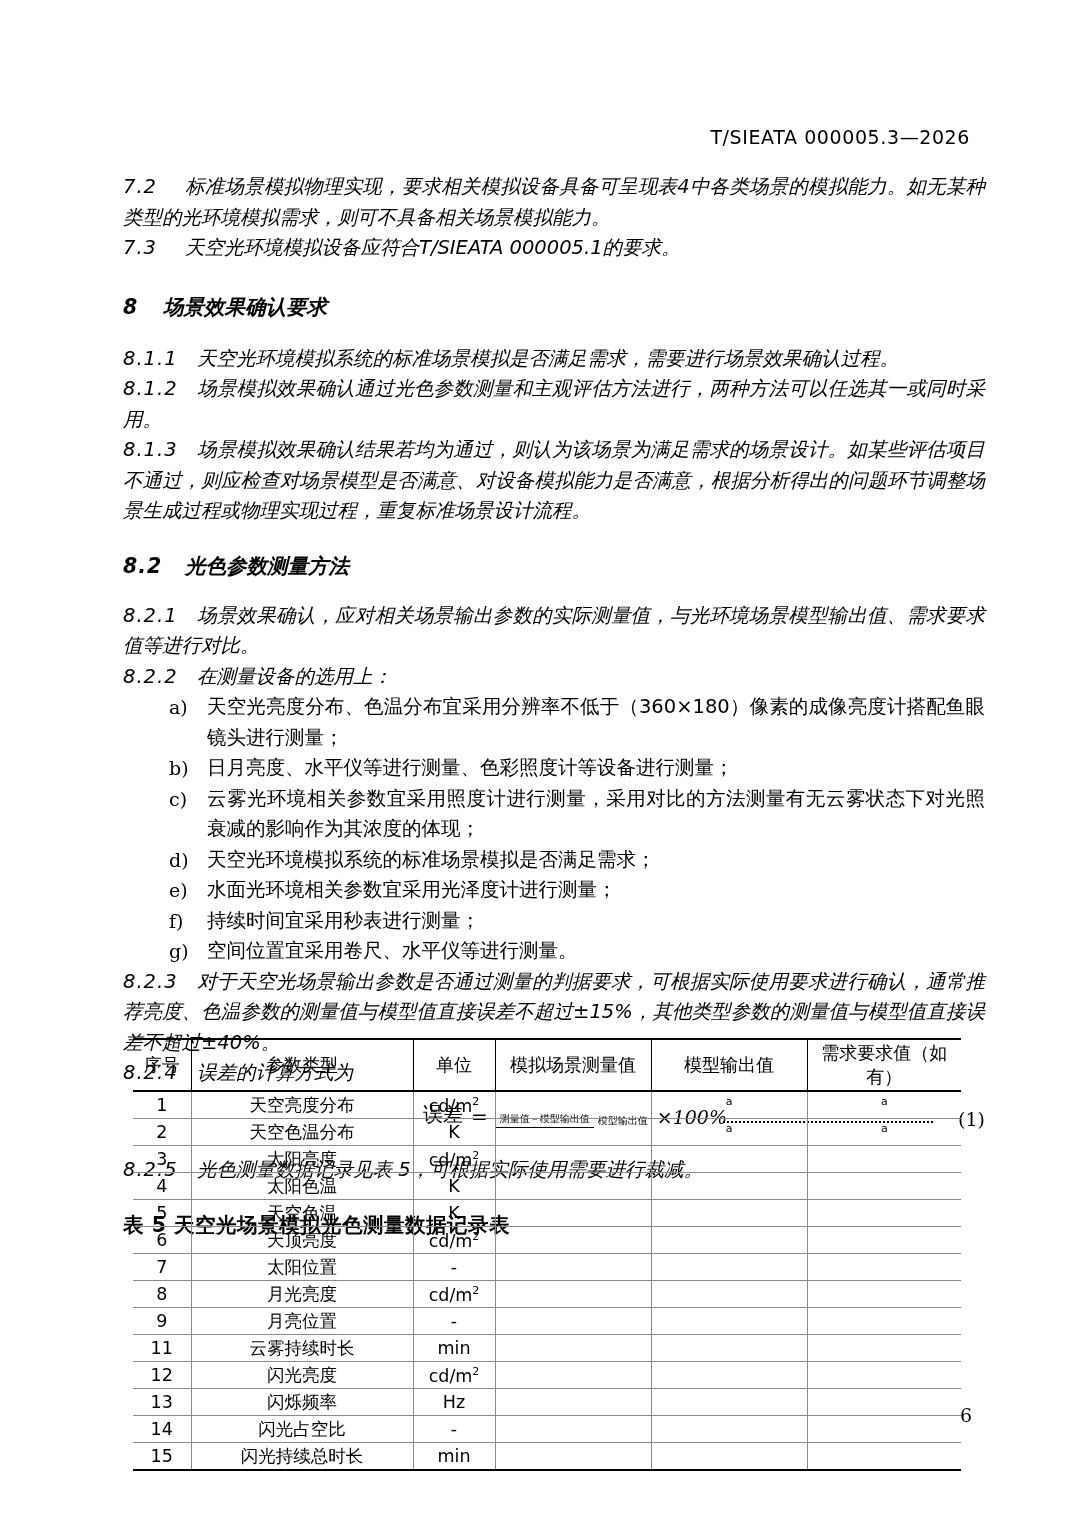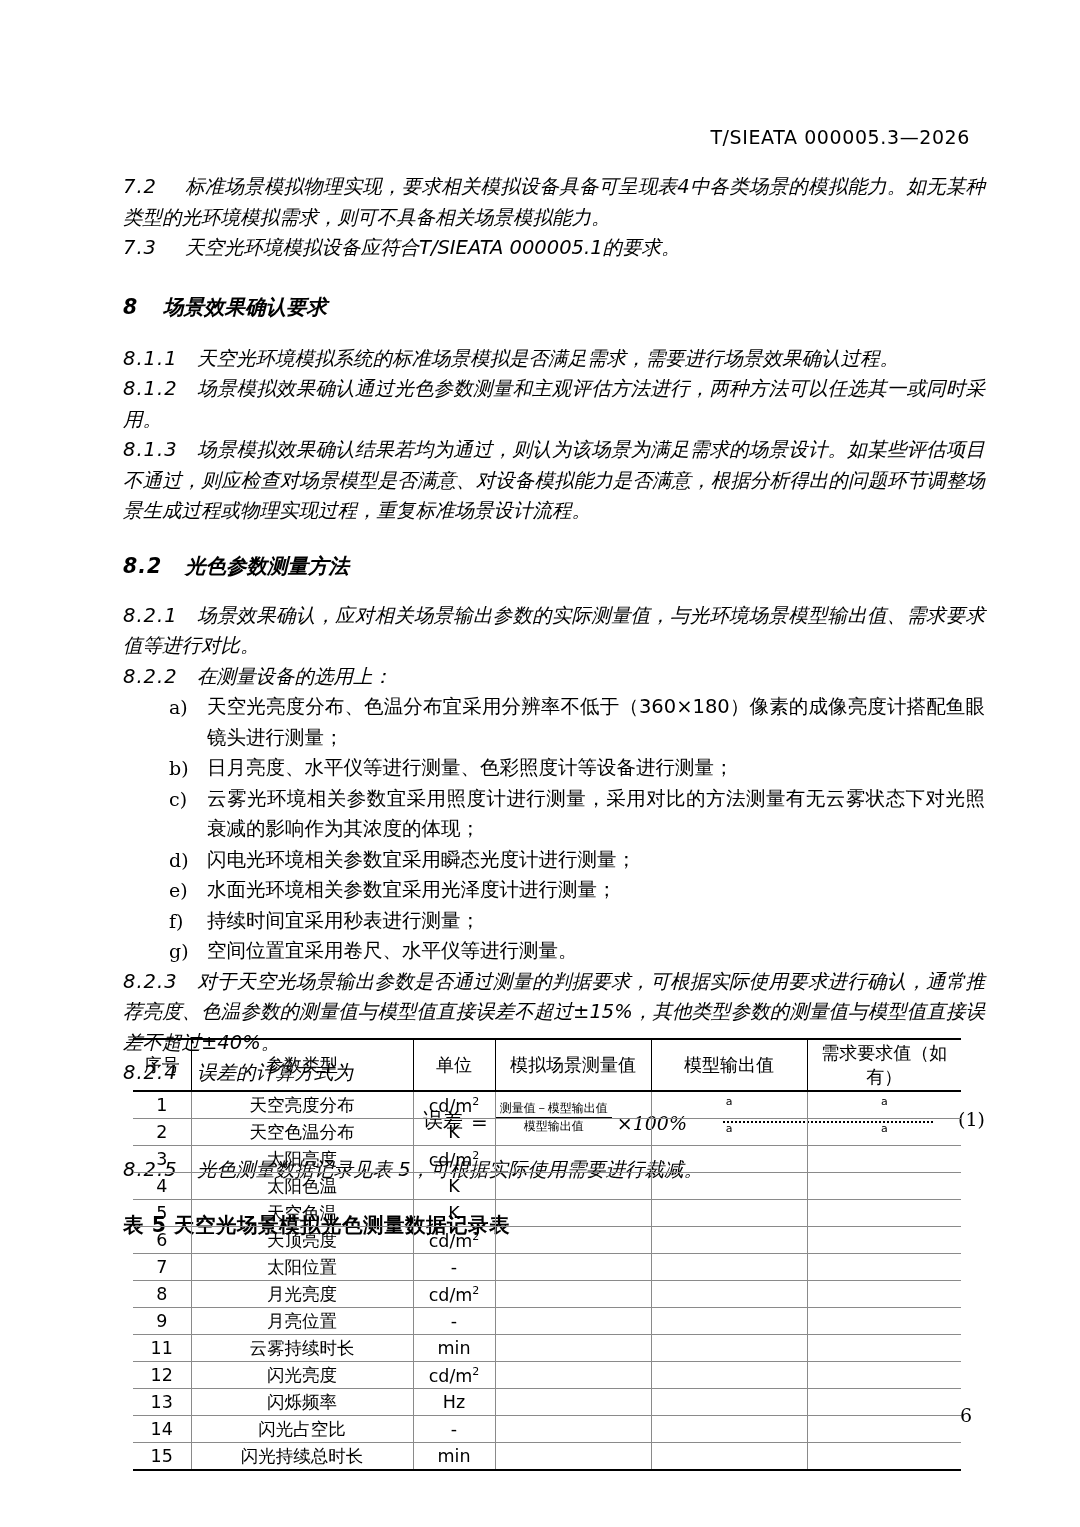--- a/index.html
+++ b/index.html
@@ -127,24 +127,24 @@
   .formula .lhs {
     font-size: 20px;
     margin-right: 8px;
   }
   .formula .eq {
     font-size: 20px;
     margin-right: 8px;
   }
   .frac {
     display: inline-flex;
-    flex-direction: column;
+    flex-direction: row;
     align-items: center;
     vertical-align: middle;
-    font-size: 12px;
+    font-size: 10px;
     line-height: 1.25;
   }
   .frac .top {
     padding: 0 4px 1px 4px;
     border-bottom: 1.4px solid #000;
     white-space: nowrap;
   }
   .frac .bot {
     padding: 1px 4px 0 4px;
     white-space: nowrap;
@@ -267,21 +267,21 @@
     <p class="h2clause"><span class="num">8.2</span><span>光色参数测量方法</span></p>
 
     <p class="para"><span class="num-wide">8.2.1</span><span>场景效果确认，应对相关场景输出参数的实际测量值，与光环境场景模型输出值、需求要求值等进行对比。</span></p>
 
     <p class="para"><span class="num-wide">8.2.2</span><span>在测量设备的选用上：</span></p>
 
     <ol class="letters">
       <li><span class="lab">a)</span><span>天空光亮度分布、色温分布宜采用分辨率不低于（360×180）像素的成像亮度计搭配鱼眼镜头进行测量；</span></li>
       <li><span class="lab">b)</span><span>日月亮度、水平仪等进行测量、色彩照度计等设备进行测量；</span></li>
       <li><span class="lab">c)</span><span>云雾光环境相关参数宜采用照度计进行测量，采用对比的方法测量有无云雾状态下对光照衰减的影响作为其浓度的体现；</span></li>
-      <li><span class="lab">d)</span><span>闪电光环境相关参数宜采用瞬态光度计进行测量；</span></li>
+      <li><span class="lab">d)</span><span>天空光环境模拟系统的标准场景模拟是否满足需求；</span></li>
       <li><span class="lab">e)</span><span>水面光环境相关参数宜采用光泽度计进行测量；</span></li>
       <li><span class="lab">f)</span><span>持续时间宜采用秒表进行测量；</span></li>
       <li><span class="lab">g)</span><span>空间位置宜采用卷尺、水平仪等进行测量。</span></li>
     </ol>
 
     <p class="para"><span class="num-wide">8.2.3</span><span>对于天空光场景输出参数是否通过测量的判据要求，可根据实际使用要求进行确认，通常推荐亮度、色温参数的测量值与模型值直接误差不超过±15%，其他类型参数的测量值与模型值直接误差不超过±40%。</span></p>
 
     <p class="para"><span class="num-wide">8.2.4</span><span>误差的计算方式为</span></p>
 
     <div class="formula-line">

